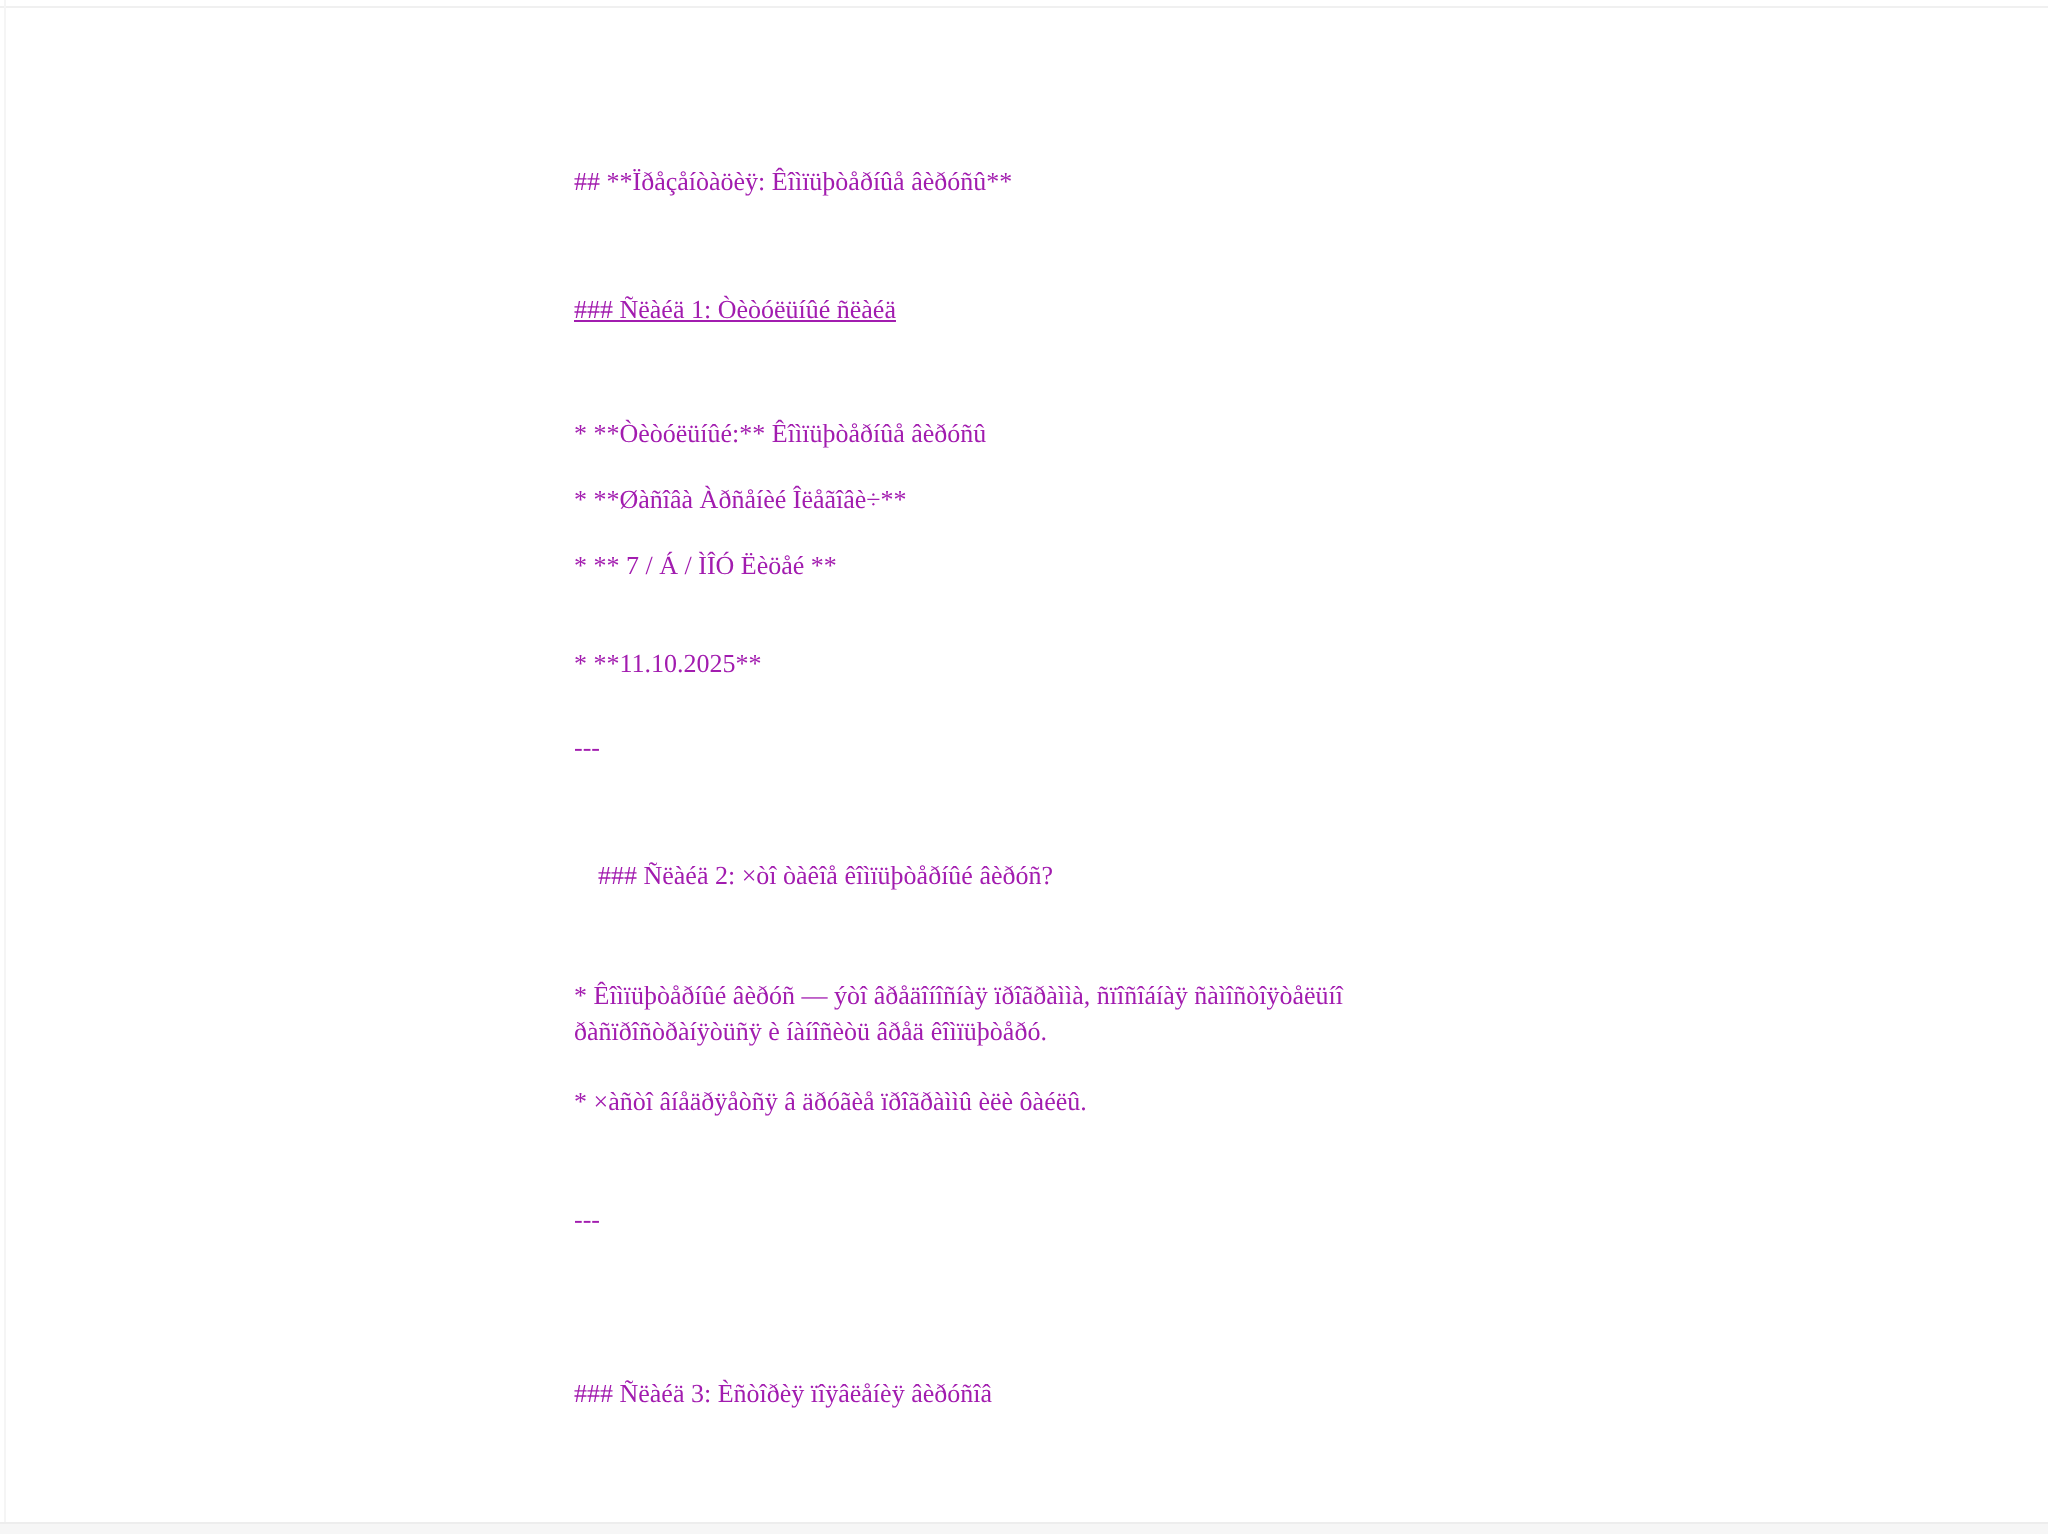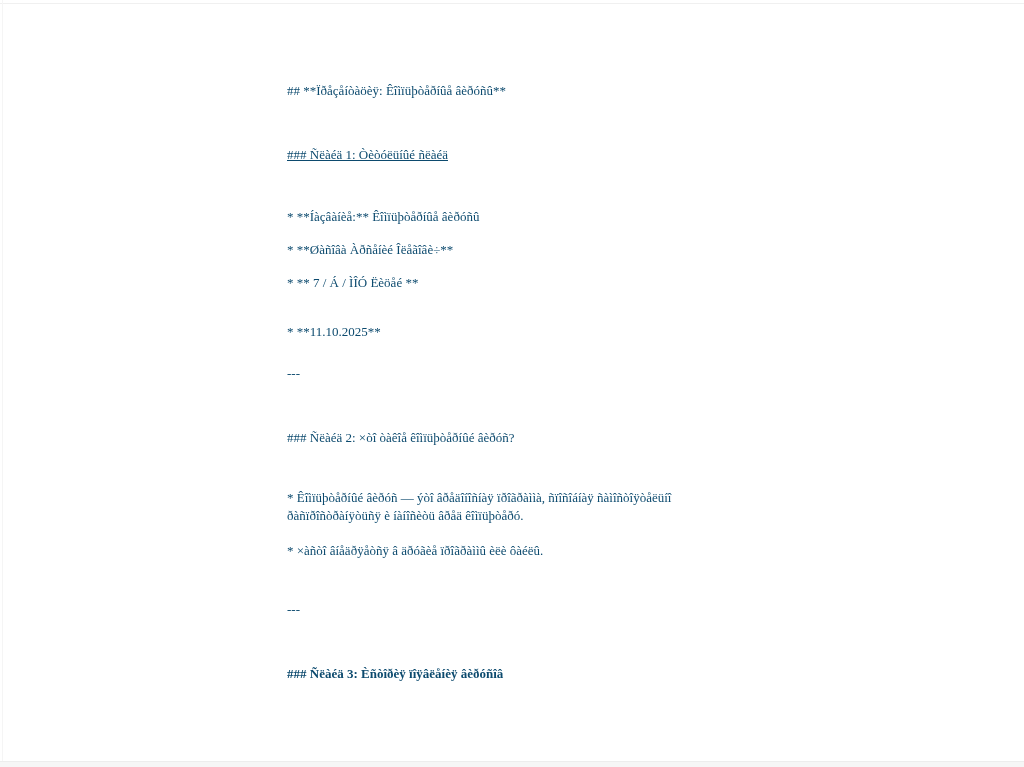--- a/index.html
+++ b/index.html
@@ -8,21 +8,21 @@
     background: #ffffff;
   }
   .canvas {
     position: relative;
     width: 1024px;
     height: 767px;
     background: #ffffff;
     overflow: hidden;
     font-family: "Liberation Serif", "DejaVu Serif", serif;
     font-size: 13px;
-    color: #0c4a6e;
+    color: #a21caf;
   }
   .top-edge {
     position: absolute;
     left: 0; top: 3px;
     width: 1024px; height: 1px;
     background: #f0f0f0;
   }
   .bottom-edge {
     position: absolute;
     left: 0; top: 761px;
@@ -42,37 +42,37 @@
     white-space: pre;
     line-height: 15px;
   }
   .l0  { top: 83px;  }
   .l1  { top: 147px; text-decoration: underline; }
   .l2  { top: 209px; }
   .l3  { top: 242px; text-align: right; }
   .l4  { top: 275px; text-align: center; }
   .l5  { top: 324px; }
   .l6  { top: 366px; }
-  .l7  { top: 430px; }
+  .l7  { top: 430px; margin-left: 12px; }
   .l8  { top: 490px; }
   .l9  { top: 508px; }
   .l10 { top: 543px; }
   .l11 { top: 602px; }
-  .l12 { top: 666px; font-weight: bold; }
+  .l12 { top: 689px; }
 </style>
 </head>
 <body>
 
 <div class="canvas">
   <div class="top-edge"></div>
   <div class="left-edge"></div>
 
   <div class="ln l0">## **Ïðåçåíòàöèÿ: Êîìïüþòåðíûå âèðóñû**</div>
   <div class="ln l1">### Ñëàéä 1: Òèòóëüíûé ñëàéä</div>
-  <div class="ln l2">* **Íàçâàíèå:** Êîìïüþòåðíûå âèðóñû</div>
+  <div class="ln l2">* **Òèòóëüíûé:** Êîìïüþòåðíûå âèðóñû</div>
   <div class="ln l3">* **Øàñîâà Àðñåíèé Îëåãîâè÷**</div>
   <div class="ln l4">* ** 7 / Á / ÌÎÓ Ëèöåé **</div>
   <div class="ln l5">* **11.10.2025**</div>
   <div class="ln l6">---</div>
   <div class="ln l7">### Ñëàéä 2: ×òî òàêîå êîìïüþòåðíûé âèðóñ?</div>
   <div class="ln l8">* Êîìïüþòåðíûé âèðóñ — ýòî âðåäîíîñíàÿ ïðîãðàììà, ñïîñîáíàÿ ñàìîñòîÿòåëüíî</div>
   <div class="ln l10">* ×àñòî âíåäðÿåòñÿ â äðóãèå ïðîãðàììû èëè ôàéëû.</div>
   <div class="ln l9">ðàñïðîñòðàíÿòüñÿ è íàíîñèòü âðåä êîìïüþòåðó.</div>
   <div class="ln l11">---</div>
   <div class="ln l12">### Ñëàéä 3: Èñòîðèÿ ïîÿâëåíèÿ âèðóñîâ</div>

